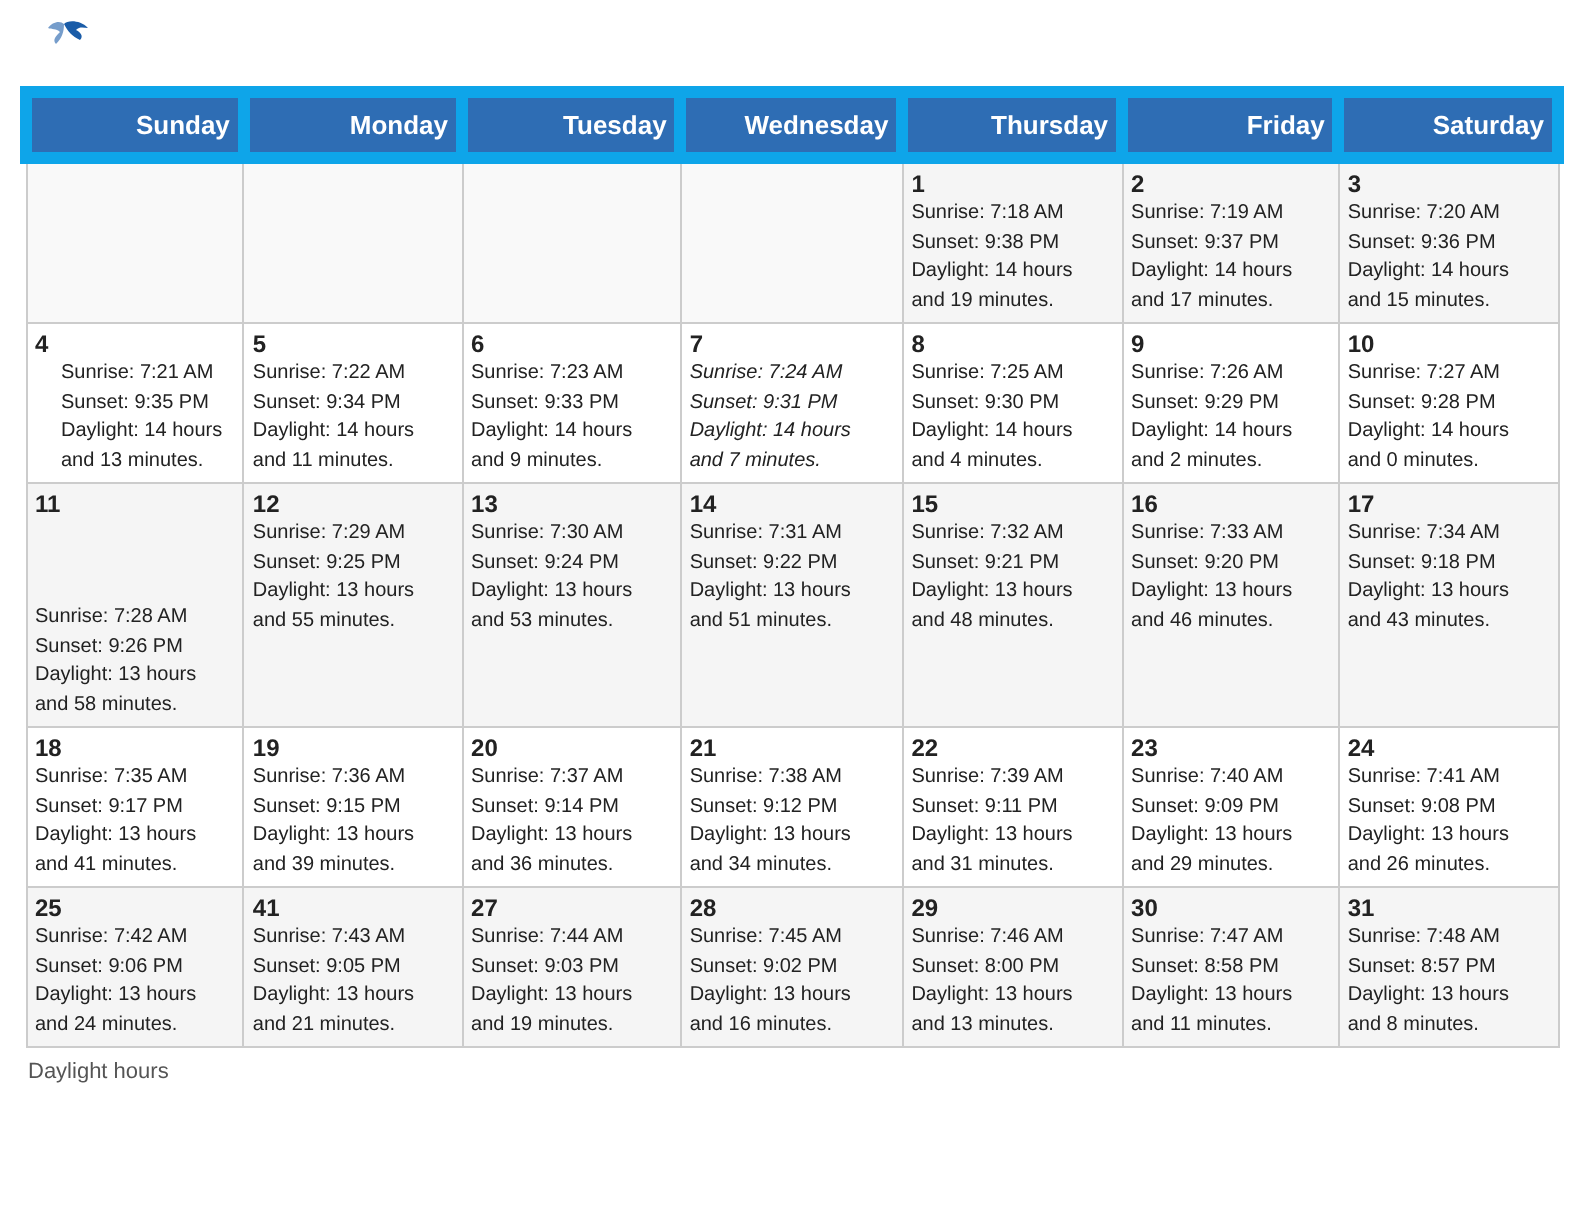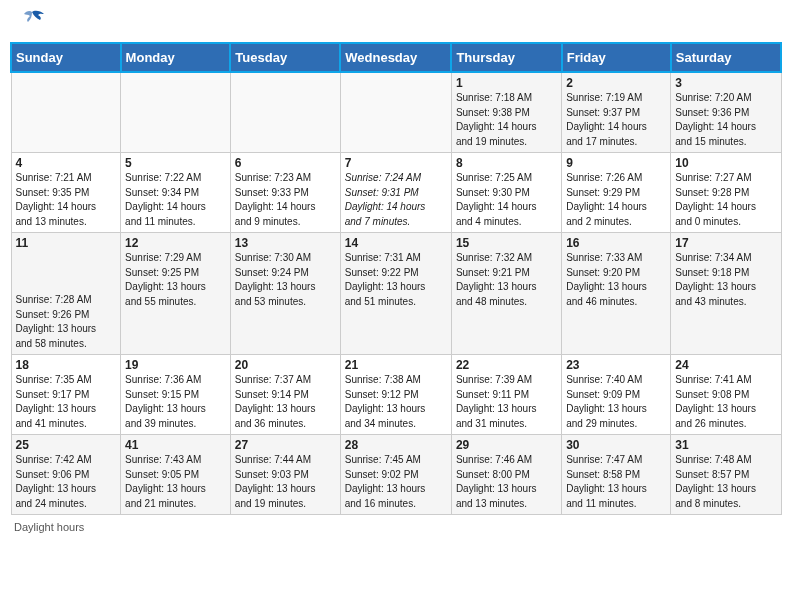--- a/index.html
+++ b/index.html
@@ -34,22 +34,22 @@
       width: 100%;
       border-collapse: collapse;
       border: 1px solid #ccc;
     }
     .calendar th {
       background: #2e6db4;
       color: #fff;
       font-size: 13px;
       font-weight: bold;
       padding: 6px 4px;
-      text-align: left;
-      border: 2px solid #0ea5e9;
+      text-align: right;
+      border: 6px solid #0ea5e9;
     }
     .calendar td {
       vertical-align: top;
       border: 1px solid #ccc;
       padding: 3px 4px;
       width: 113px;
       min-height: 80px;
       font-size: 10.5px;
       color: #222;
       background: #fff;
@@ -144,21 +144,21 @@
           <span class="day-num">3</span>
           <div class="day-info" style="white-space: pre-line;">Sunrise: 7:20 AM
 Sunset: 9:36 PM
 Daylight: 14 hours
 and 15 minutes.</div>
         </td>
       </tr>
       <tr>
         <td>
           <span class="day-num">4</span>
-          <div class="day-info" style="white-space: pre-line;">Sunrise: 7:21 AM
+          <div class="day-info" style="white-space: pre-line; margin-left: 13px;">Sunrise: 7:21 AM
 Sunset: 9:35 PM
 Daylight: 14 hours
 and 13 minutes.</div>
         </td>
         <td>
           <span class="day-num">5</span>
           <div class="day-info" style="white-space: pre-line;">Sunrise: 7:22 AM
 Sunset: 9:34 PM
 Daylight: 14 hours
 and 11 minutes.</div>

